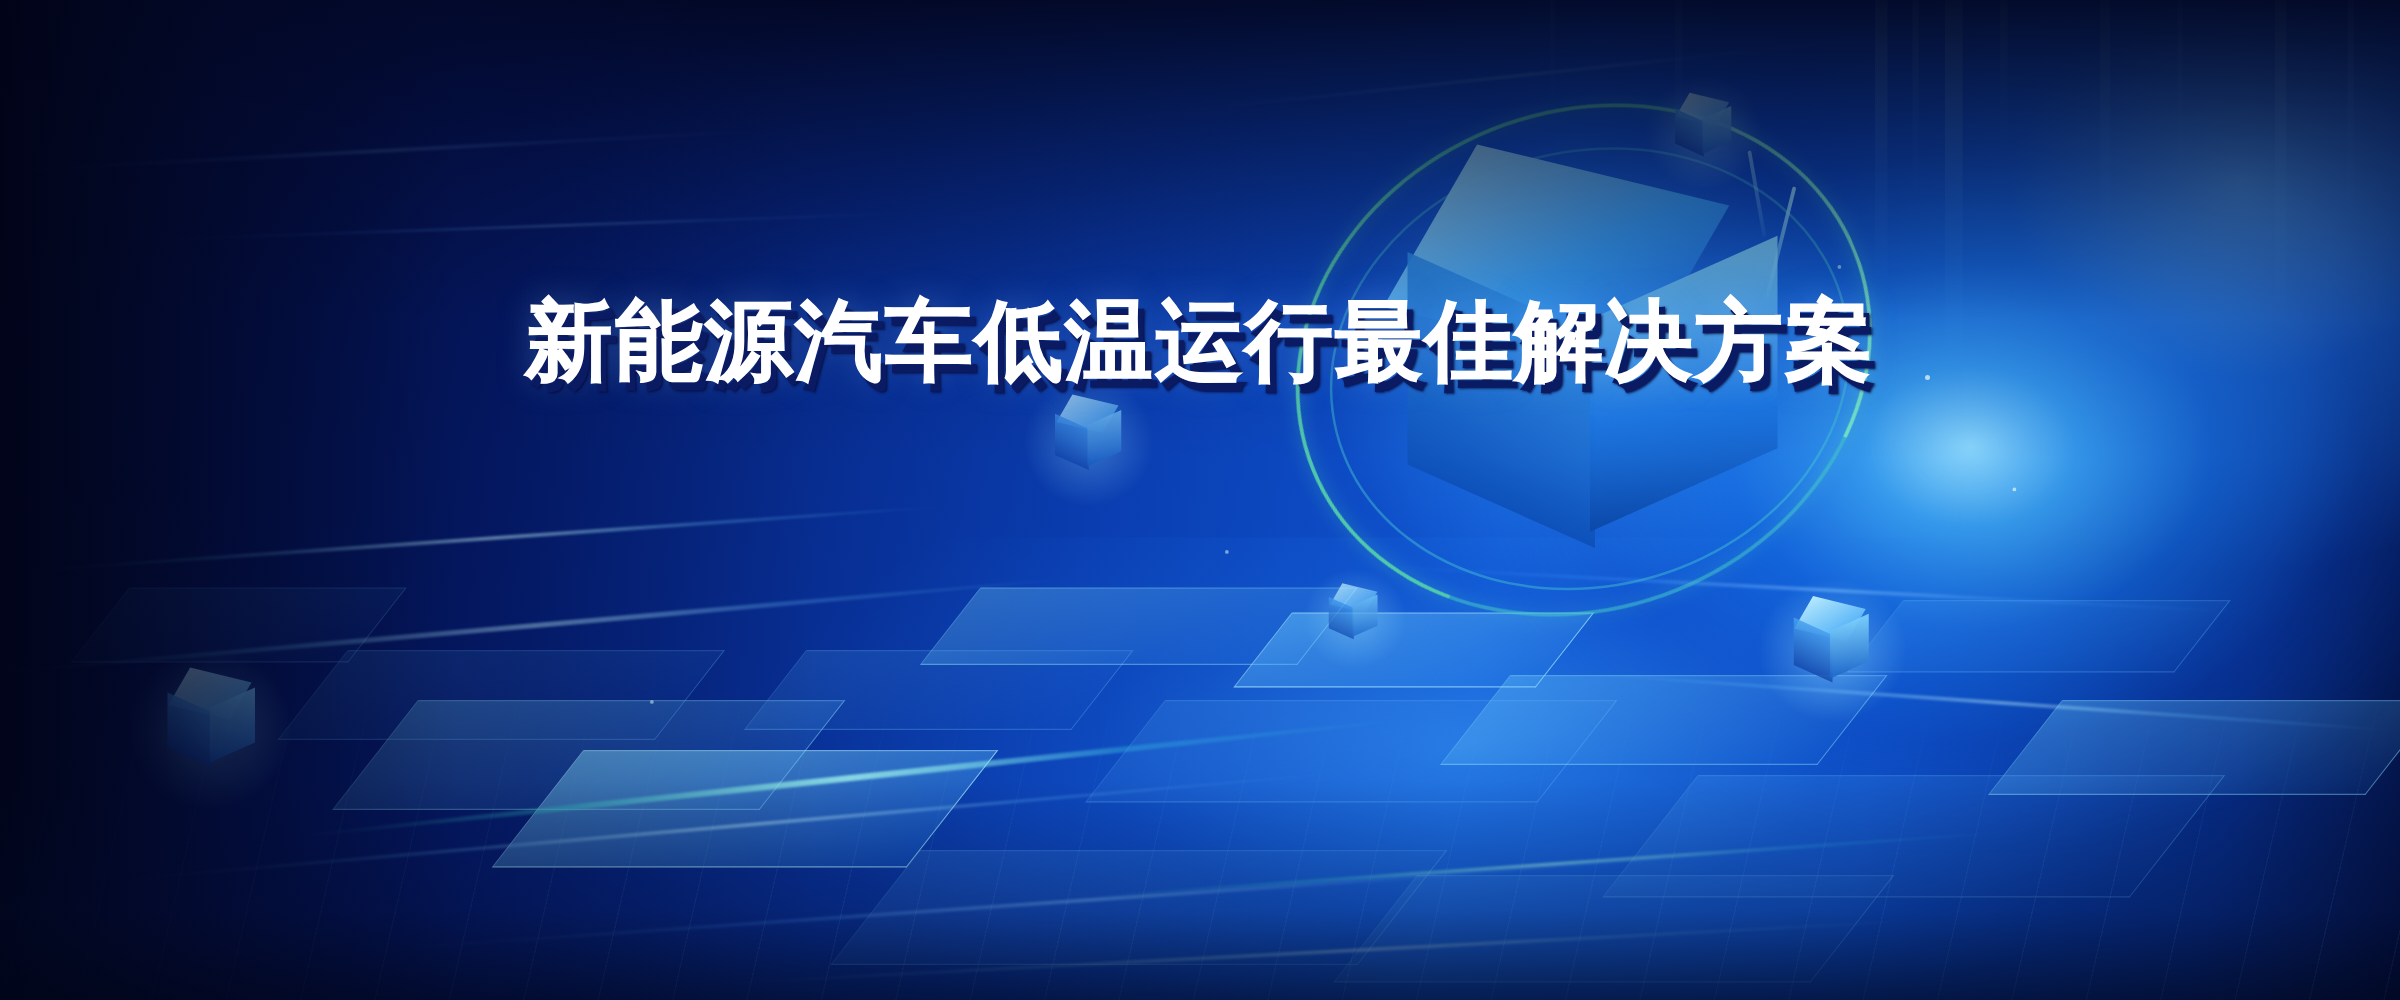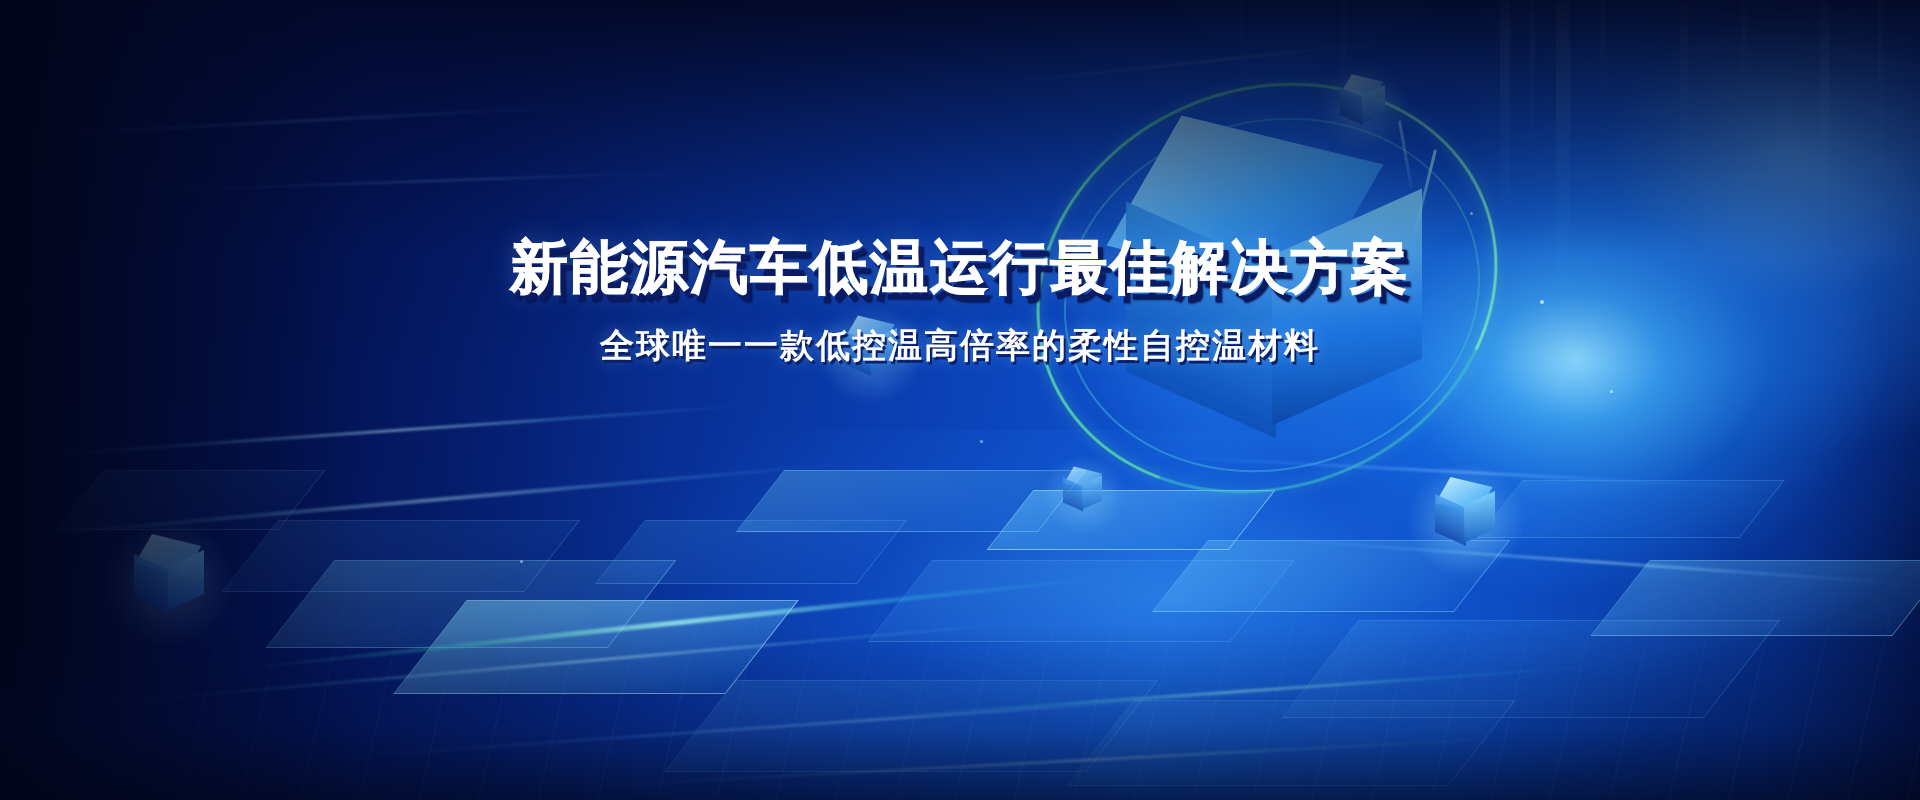--- a/index.html
+++ b/index.html
@@ -150,21 +150,21 @@
   
   .text-wrap{
     position:absolute;left:0;right:0;top:236px;
     text-align:center;
     z-index:40;
   }
   .title{
     margin:0;
     font-family:"Liberation Sans","DejaVu Sans",sans-serif;
     font-weight:bold;
-    font-size:58px;
+    font-size:70px;
     line-height:1.06;
     letter-spacing:2px;
     color:#ffffff;
     -webkit-text-stroke:1px #ffffff;
     text-shadow:
       5px 7px 0 #0a1a63,
       6px 8px 2px rgba(5,12,60,.9),
       0 0 26px rgba(120,190,255,.35);
     white-space:nowrap;
   }
@@ -285,16 +285,15 @@
   <div class="spark" style="left:1470px;top:212px;width:3px;height:3px;opacity:.7;"></div>
   <div class="spark" style="left:520px;top:560px;width:3px;height:3px;opacity:.7;"></div>
   <div class="spark" style="left:980px;top:440px;width:3px;height:3px;opacity:.6;"></div>
 
   <div class="bg-top-dark"></div>
   <div class="bg-left-dark"></div>
   <div class="bg-bottom-dark"></div>
 
   <div class="text-wrap">
     <h1 class="title">新能源汽车低温运行最佳解决方案</h1>
-    <p class="subtitle">全球唯一一款低控温高倍率的柔性自控温材料</p>
   </div>
 
 </div>
 
 </body></html>

